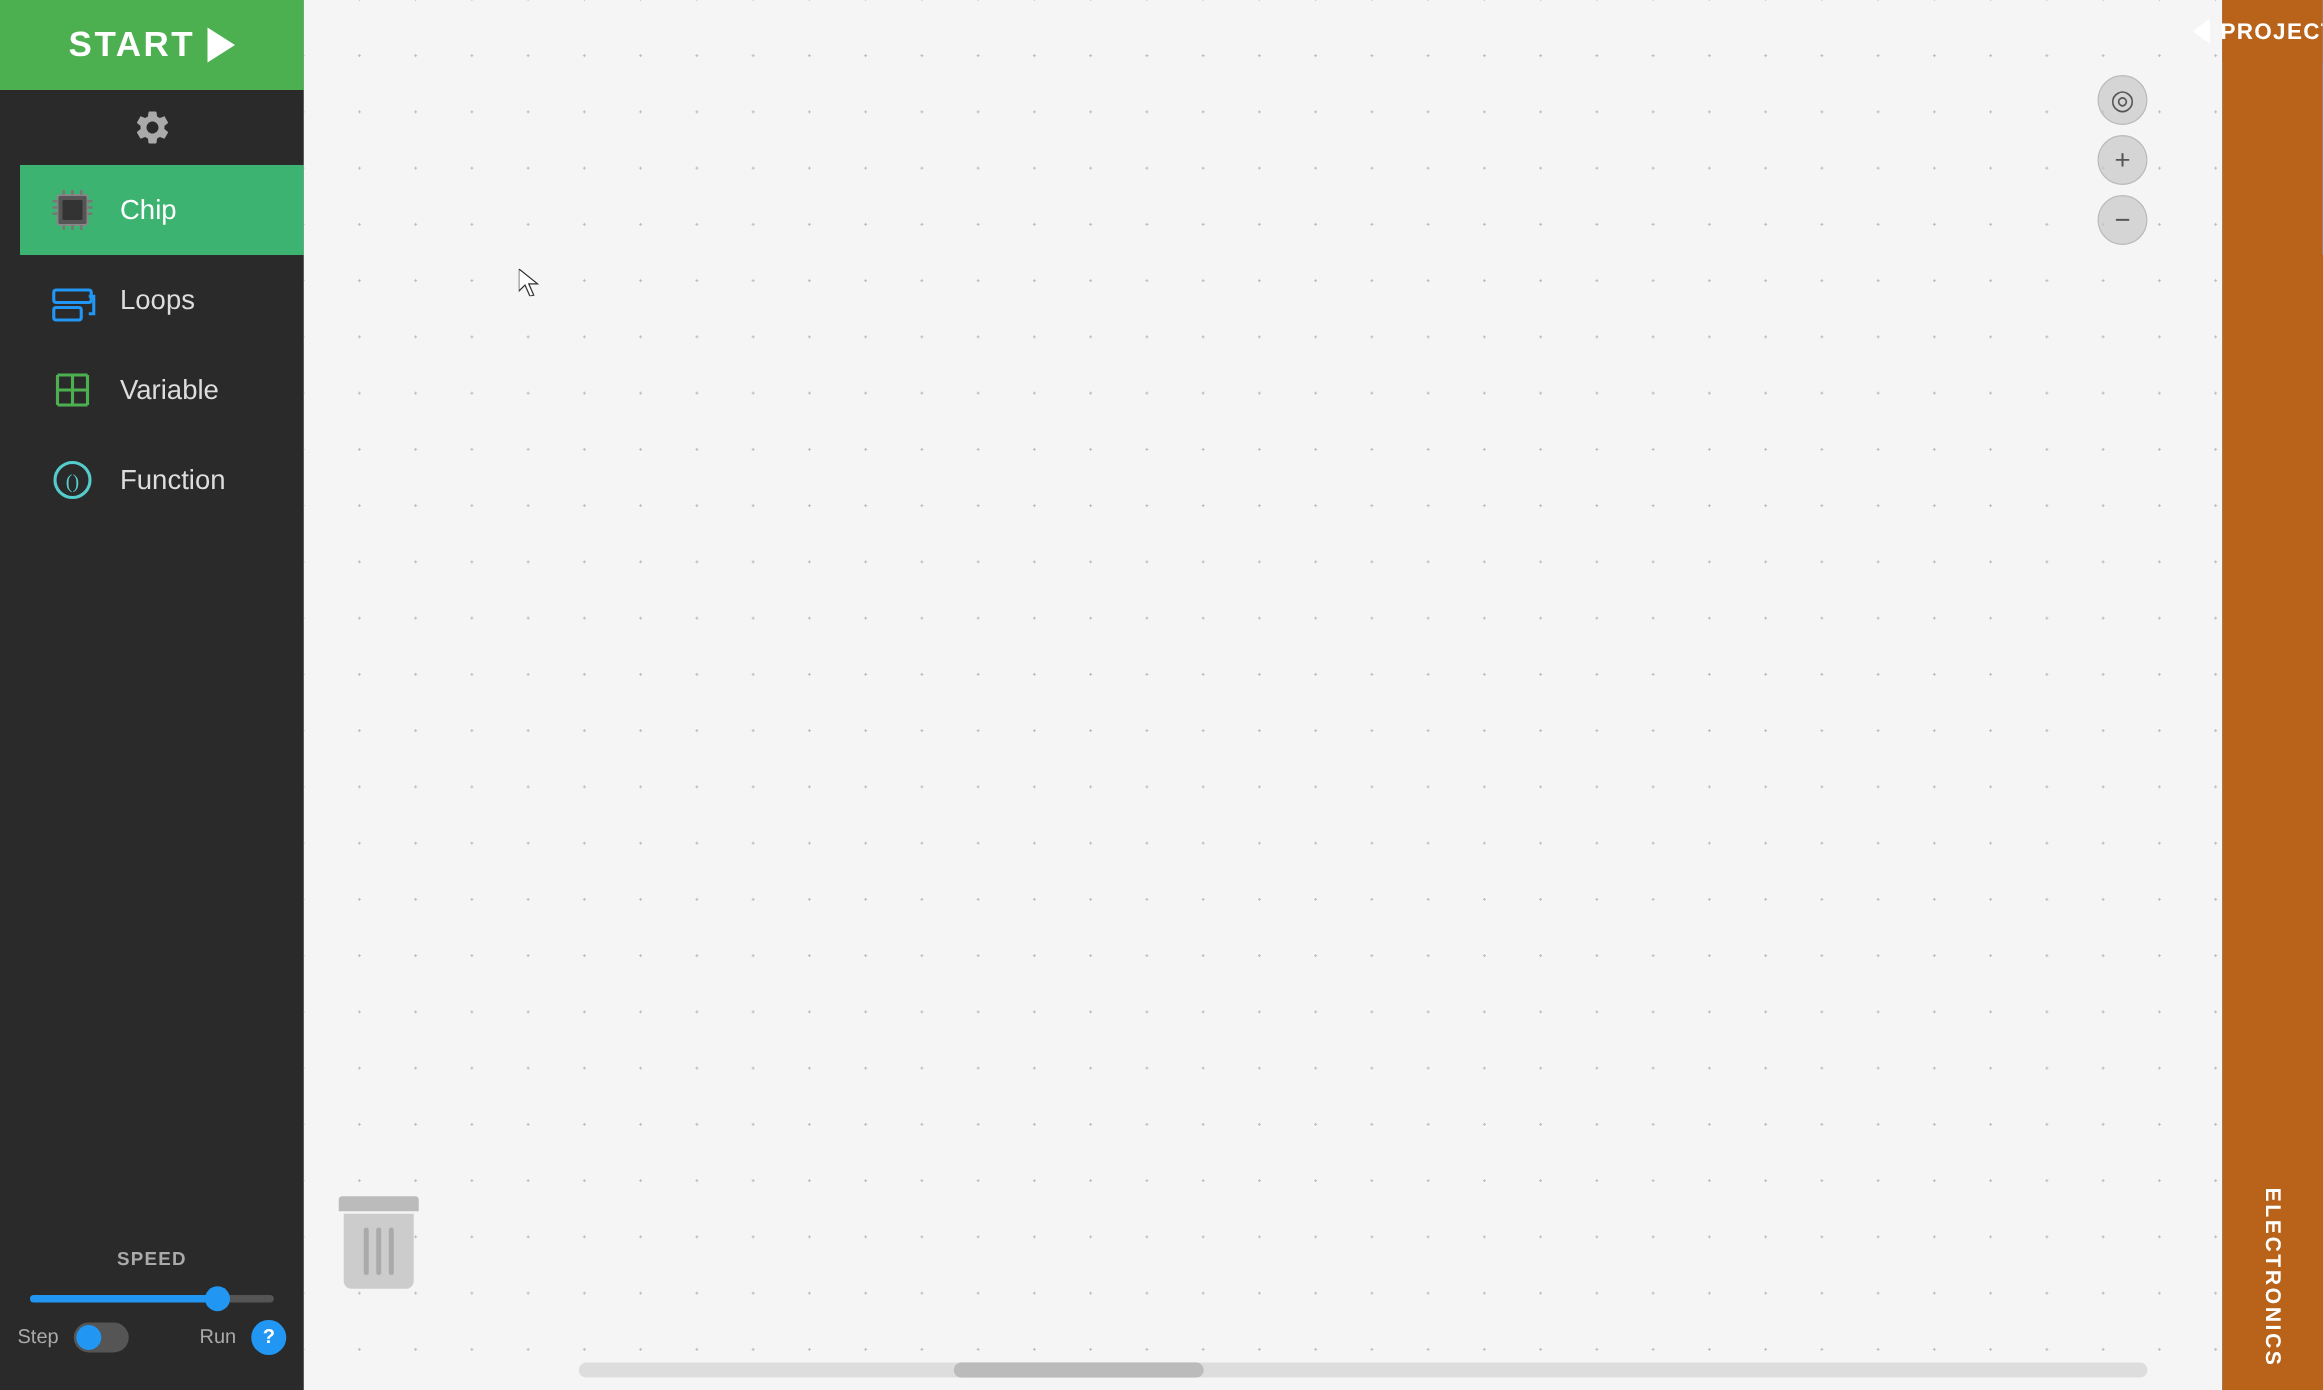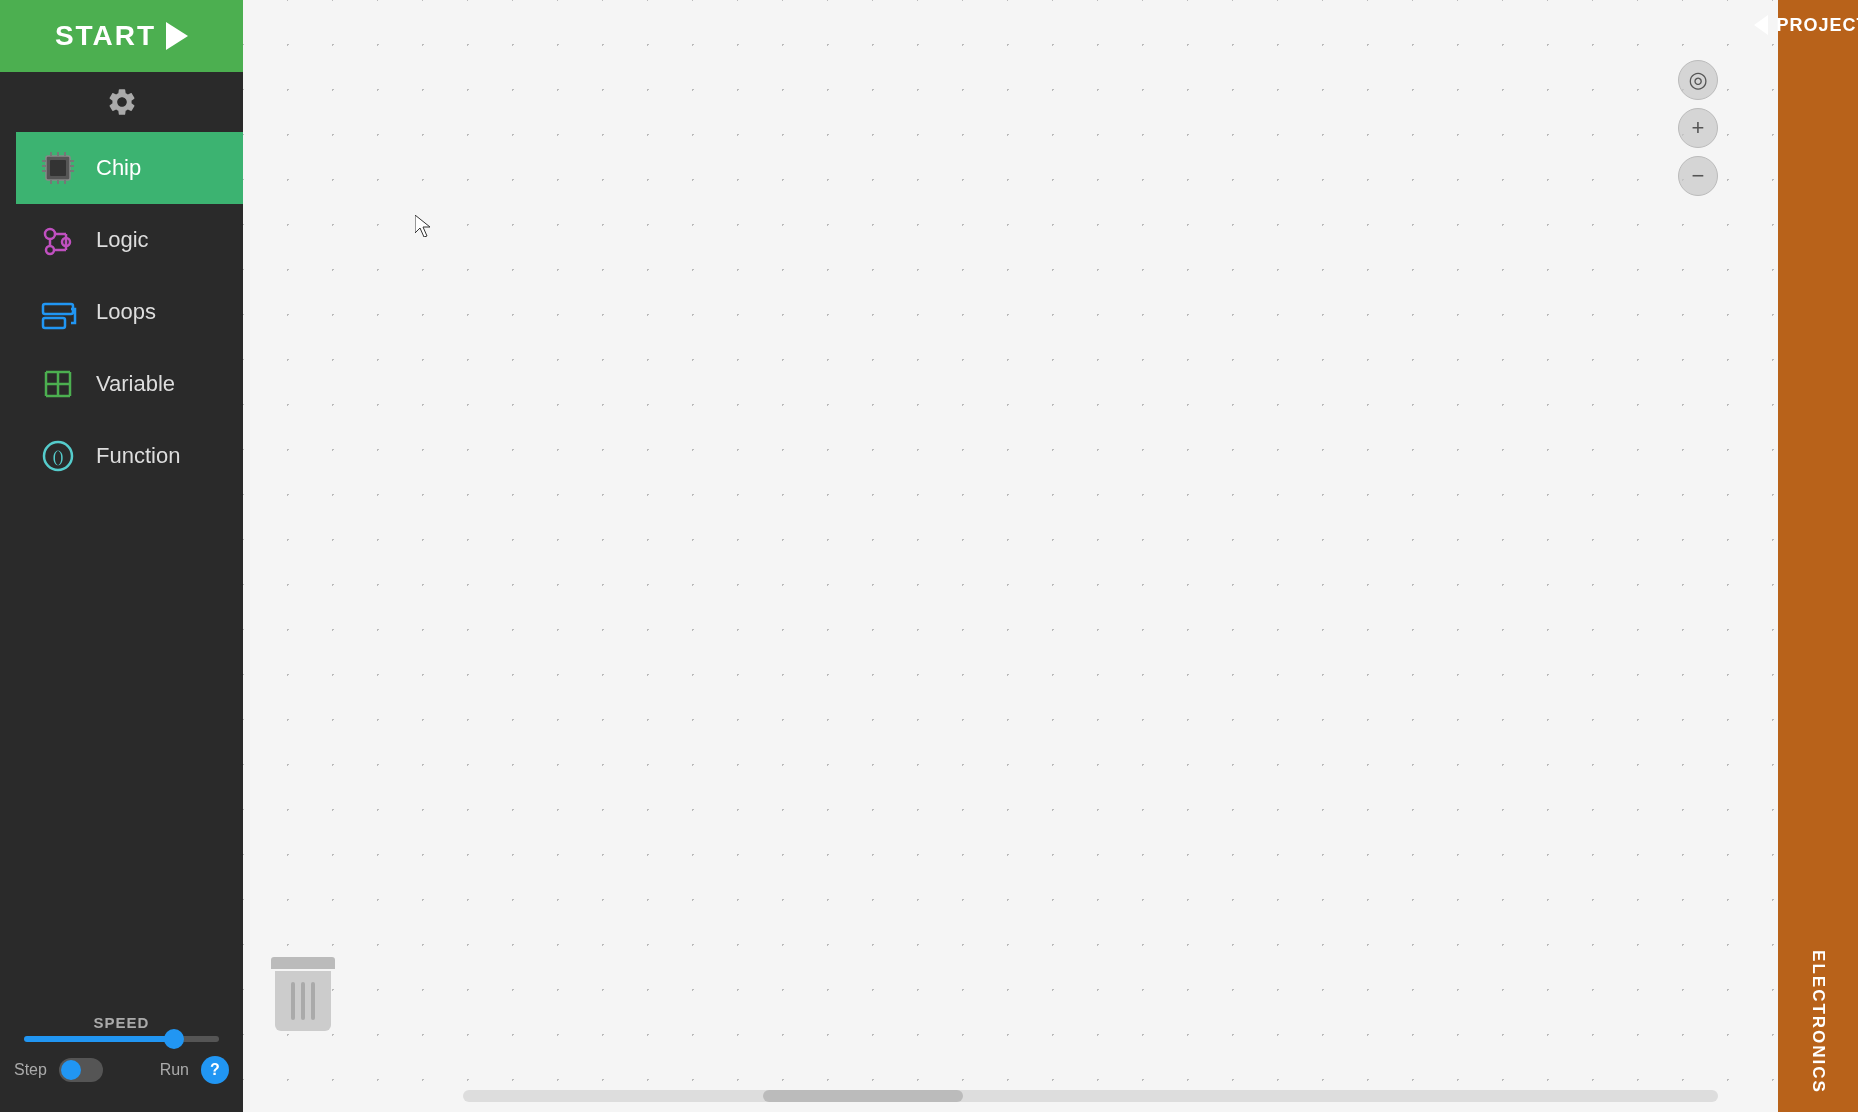--- a/index.html
+++ b/index.html
@@ -110,21 +110,21 @@
     .speed-section {
       padding: 10px 20px 8px;
       flex-shrink: 0;
     }
 
     .speed-label {
       color: #aaa;
       font-size: 15px;
       font-weight: bold;
       text-align: center;
-      margin-bottom: 5px;
+      margin-bottom: 20px;
       letter-spacing: 1px;
     }
 
     .speed-slider-row {
       display: flex;
       align-items: center;
       padding: 0 4px;
     }
 
     .speed-slider {
@@ -420,34 +420,20 @@
           <line x1="20" y1="4" x2="20" y2="8" stroke="#777" stroke-width="2"></line>
           <line x1="27" y1="4" x2="27" y2="8" stroke="#777" stroke-width="2"></line>
           <line x1="13" y1="32" x2="13" y2="36" stroke="#777" stroke-width="2"></line>
           <line x1="20" y1="32" x2="20" y2="36" stroke="#777" stroke-width="2"></line>
           <line x1="27" y1="32" x2="27" y2="36" stroke="#777" stroke-width="2"></line>
         </svg>
       </div>
       <span>Chip</span>
     </div>
 
-    <div class="nav-item">
-      <div class="nav-icon">
-        <svg width="40" height="40" viewBox="0 0 40 40">
-          <circle cx="12" cy="14" r="5" fill="none" stroke="#c050c0" stroke-width="2.5"></circle>
-          <line x1="12" y1="19" x2="12" y2="26" stroke="#c050c0" stroke-width="2.5"></line>
-          <circle cx="12" cy="30" r="4" fill="none" stroke="#c050c0" stroke-width="2.5"></circle>
-          <line x1="17" y1="14" x2="28" y2="14" stroke="#c050c0" stroke-width="2.5"></line>
-          <line x1="17" y1="30" x2="28" y2="30" stroke="#c050c0" stroke-width="2.5"></line>
-          <line x1="28" y1="14" x2="28" y2="30" stroke="#c050c0" stroke-width="2.5"></line>
-          <circle cx="28" cy="22" r="4" fill="none" stroke="#c050c0" stroke-width="2.5"></circle>
-        </svg>
-      </div>
-      <span>Logic</span>
-    </div>
 
     <div class="nav-item">
       <div class="nav-icon">
         <svg width="40" height="40" viewBox="0 0 40 40">
           <rect x="5" y="12" width="30" height="10" rx="2" fill="none" stroke="#2196F3" stroke-width="2.5"></rect>
           <rect x="5" y="26" width="22" height="10" rx="2" fill="none" stroke="#2196F3" stroke-width="2.5"></rect>
           <polyline points="33,31 37,31 37,17 33,17" fill="none" stroke="#2196F3" stroke-width="2.5"></polyline>
         </svg>
       </div>
       <span>Loops</span>

